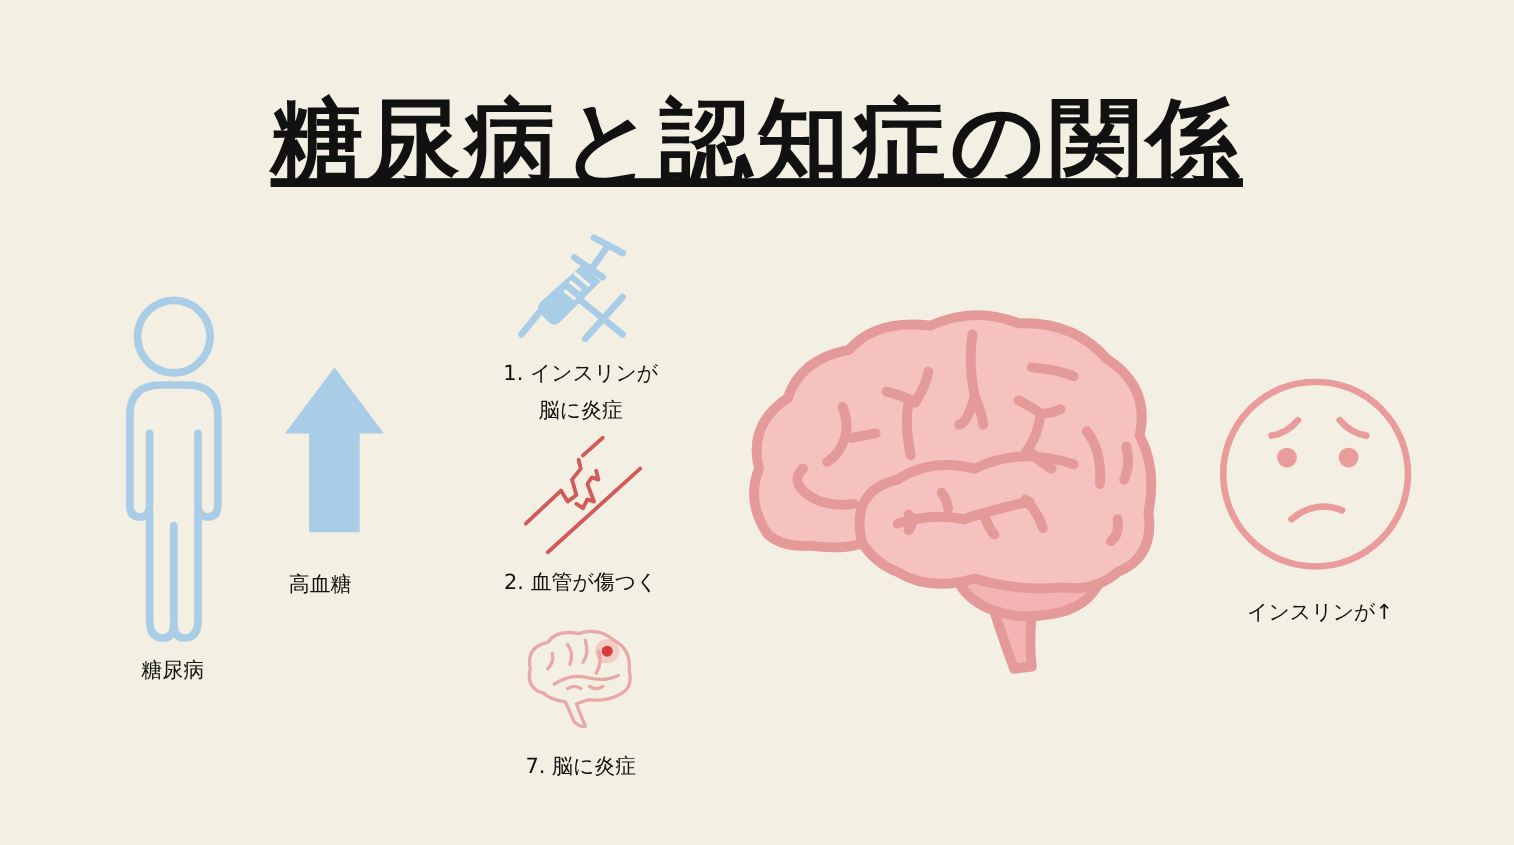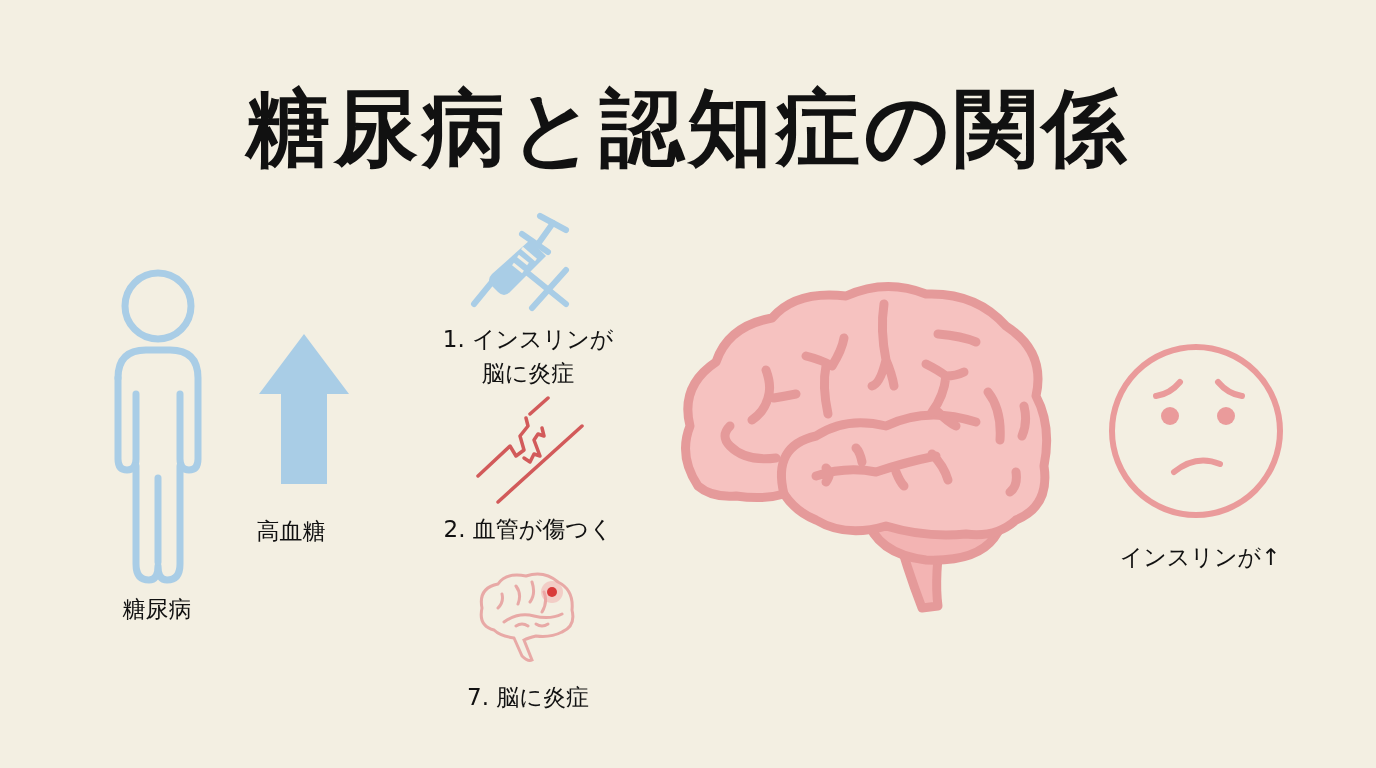--- a/index.html
+++ b/index.html
@@ -6,23 +6,23 @@
   body {
     width:1376px; height:768px; overflow:hidden;
     background:#f3efe2;
     font-family:"DejaVu Sans", "Liberation Sans", sans-serif;
     color:#111;
     position:relative;
   }
   .abs { position:absolute; }
   #title {
     left:0; top:78px; width:1376px; text-align:center;
-    font-size:84px; font-weight:bold; letter-spacing:4px; line-height:100px;
+    font-size:84px; font-weight:bold; letter-spacing:4px; line-height:100px;text-decoration:underline;
   }
-  .label { font-size:23px; text-align:center; line-height:34px; white-space:nowrap; }
+  .label { font-size:19px; text-align:center; line-height:34px; white-space:nowrap; }
 </style>
 </head>
 <body>
 
 <div id="title" class="abs">糖尿病と認知症の関係</div>
 
 <svg class="abs" style="left:88px;top:266px" width="140" height="322" viewBox="0 0 140 322">
   <g fill="none" stroke="#a9cde6" stroke-width="7" stroke-linecap="round" stroke-linejoin="round">
     <circle cx="70" cy="40" r="33"></circle>
     <path d="M30 112 Q30 84 58 84 L82 84 Q110 84 110 112 L110 193 Q110 204 101 204 Q92 204 92 193 L92 128"></path>

